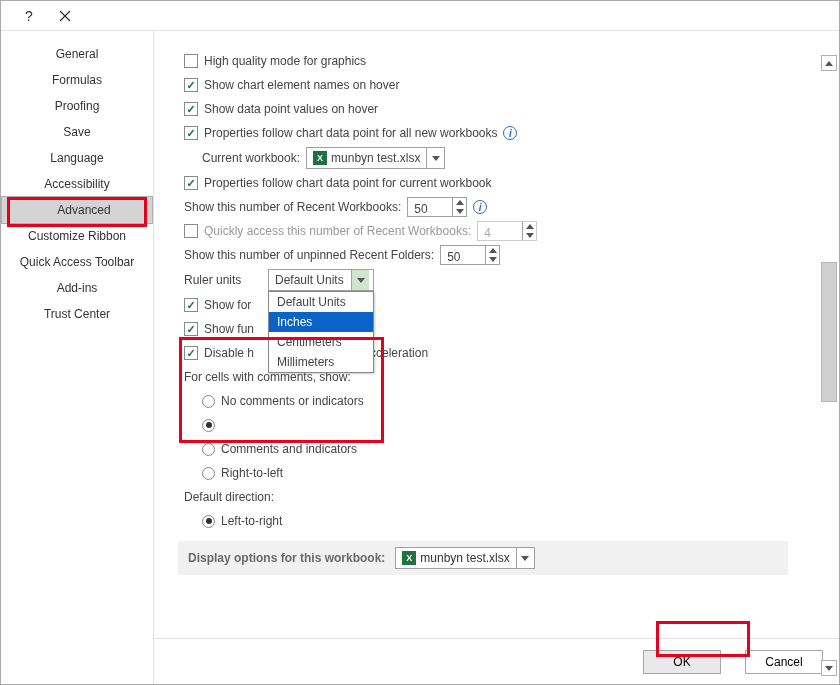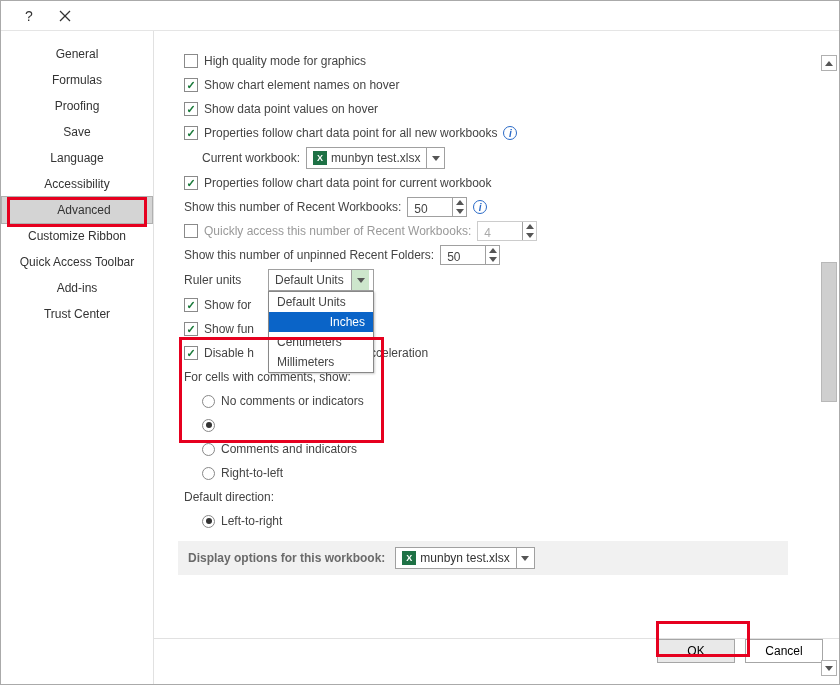--- a/index.html
+++ b/index.html
@@ -34,22 +34,22 @@
 .spinner.disabled { color: #aaa; border-color:#ccc; }
 .combo { display:inline-flex; align-items:center; border:1px solid #a0a0a0; background:#fff; height:22px; }
 .combo .val { padding: 0 6px; min-width: 110px; display:flex; align-items:center; gap:4px; }
 .combo .arrow { width:18px; height:100%; border-left:1px solid #a0a0a0; display:flex; align-items:center; justify-content:center; }
 .combo .arrow::before { content: ""; border-left:4px solid transparent; border-right:4px solid transparent; border-top:5px solid #555; }
 .excel-icon { width: 14px; height: 14px; background: #1e7145; color: #fff; font-size:9px; font-weight:bold; display:inline-flex; align-items:center; justify-content:center; }
 .excel-icon::before { content: "X"; }
 .dropdown-area { position: relative; margin: 4px 0 4px 6px; }
 .dd-panel { position:absolute; top: 22px; left: 84px; width: 106px; background:#fff; border:1px solid #888; box-shadow: 1px 1px 2px rgba(0,0,0,.2); z-index: 5; }
 .dd-item { padding: 3px 8px; cursor:pointer; }
-.dd-item.hl { background: #0a64c8; color: #fff; text-align: right; }
-.footer { height: 46px; border-top: 1px solid #e1e1e1; background:#fff; display:flex; justify-content:flex-end; gap:10px; padding: 0 16px; }
+.dd-item.hl { background: #0a64c8; color: #fff; }
+.footer { height: 46px; border-top: 1px solid #e1e1e1; background:#fff; display:flex; align-items:center; justify-content:flex-end; gap:24px; padding: 0 16px; }
 .btn { width: 78px; height: 24px; border:1px solid #a6a6a6; background:#e9e9e9; display:flex; align-items:center; justify-content:center; cursor:pointer; }
 .hl-red { position:absolute; border: 3px solid #e6001f; pointer-events: none; z-index: 20; }
 .muted { color: #999; }
 .indent1 { margin-left: 24px; }
 .tri-up::before { content:""; border-left:4px solid transparent; border-right:4px solid transparent; border-bottom:5px solid #555; }
 .tri-down::before { content:""; border-left:4px solid transparent; border-right:4px solid transparent; border-top:5px solid #555; }
 </style>
 </head>
 <body>
 

